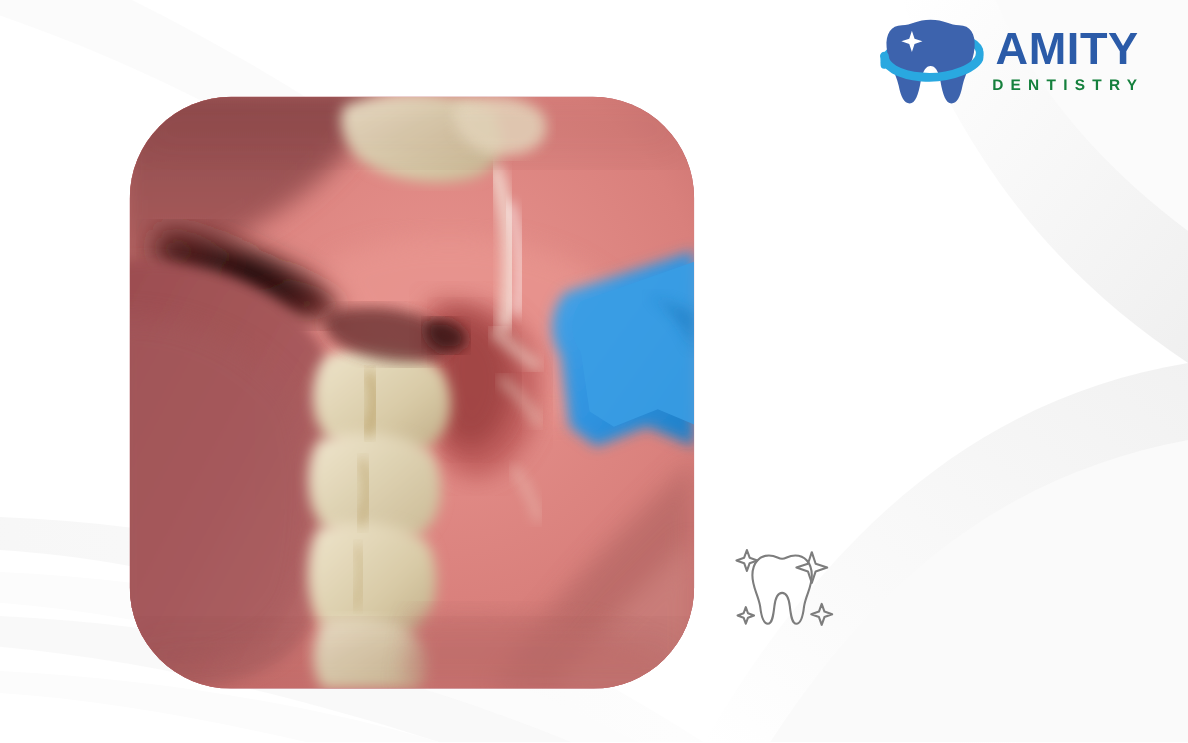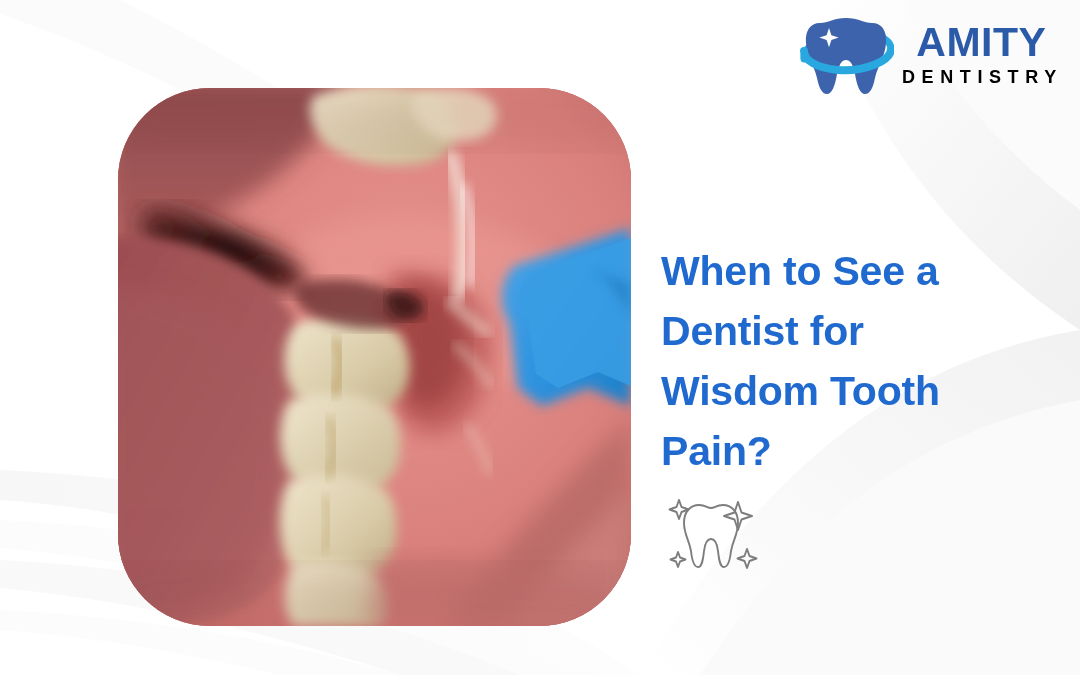--- a/index.html
+++ b/index.html
@@ -66,23 +66,23 @@
   .logo-amity {
     font-family: "Liberation Sans", sans-serif;
     font-weight: 700;
     font-size: 41px;
     letter-spacing: 0.5px;
     color: #2b5ba8;
   }
   .logo-dentistry {
     font-family: "Liberation Sans", sans-serif;
     font-weight: 700;
-    font-size: 18px;
+    font-size: 14px;
     letter-spacing: 6.6px;
-    color: #000000;
+    color: #15803d;
     margin-top: 5px;
     padding-left: 2px;
   }
 
   
   .headline {
     position: absolute;
     left: 661px;
     top: 214px;
     width: 360px;
@@ -255,21 +255,20 @@
 
         <path d="M93,39 C93,51 66,62 40,60 C18,58 6,50 6,41" stroke="#29a8e0" stroke-width="8" fill="none" stroke-linecap="round"></path>
       </svg>
     </div>
     <div class="logo-words">
       <span class="logo-amity">AMITY</span>
       <span class="logo-dentistry">DENTISTRY</span>
     </div>
   </div>
 
-  <h1 class="headline">When to See a Dentist for Wisdom Tooth Pain?</h1>
 
   <div class="deco-tooth">
     <svg viewBox="0 0 104 92" xmlns="http://www.w3.org/2000/svg">
       <g stroke="#7d7d7d" stroke-width="1.9" fill="none" stroke-linecap="round" stroke-linejoin="round">
 
         <path d="M37,19 C29,19 22,25 22,37 C22,48 27,54 29,65 C30,74 32,81 36,81
                  C40,81 41,74 42,65 C43,57 45,53 49,53 C53,53 55,57 56,65
                  C57,74 58,81 62,81 C66,81 68,74 69,65 C71,54 76,48 76,37
                  C76,25 69,19 61,19 C54,19 53,22 49,22 C45,22 44,19 37,19 Z"></path>
 

